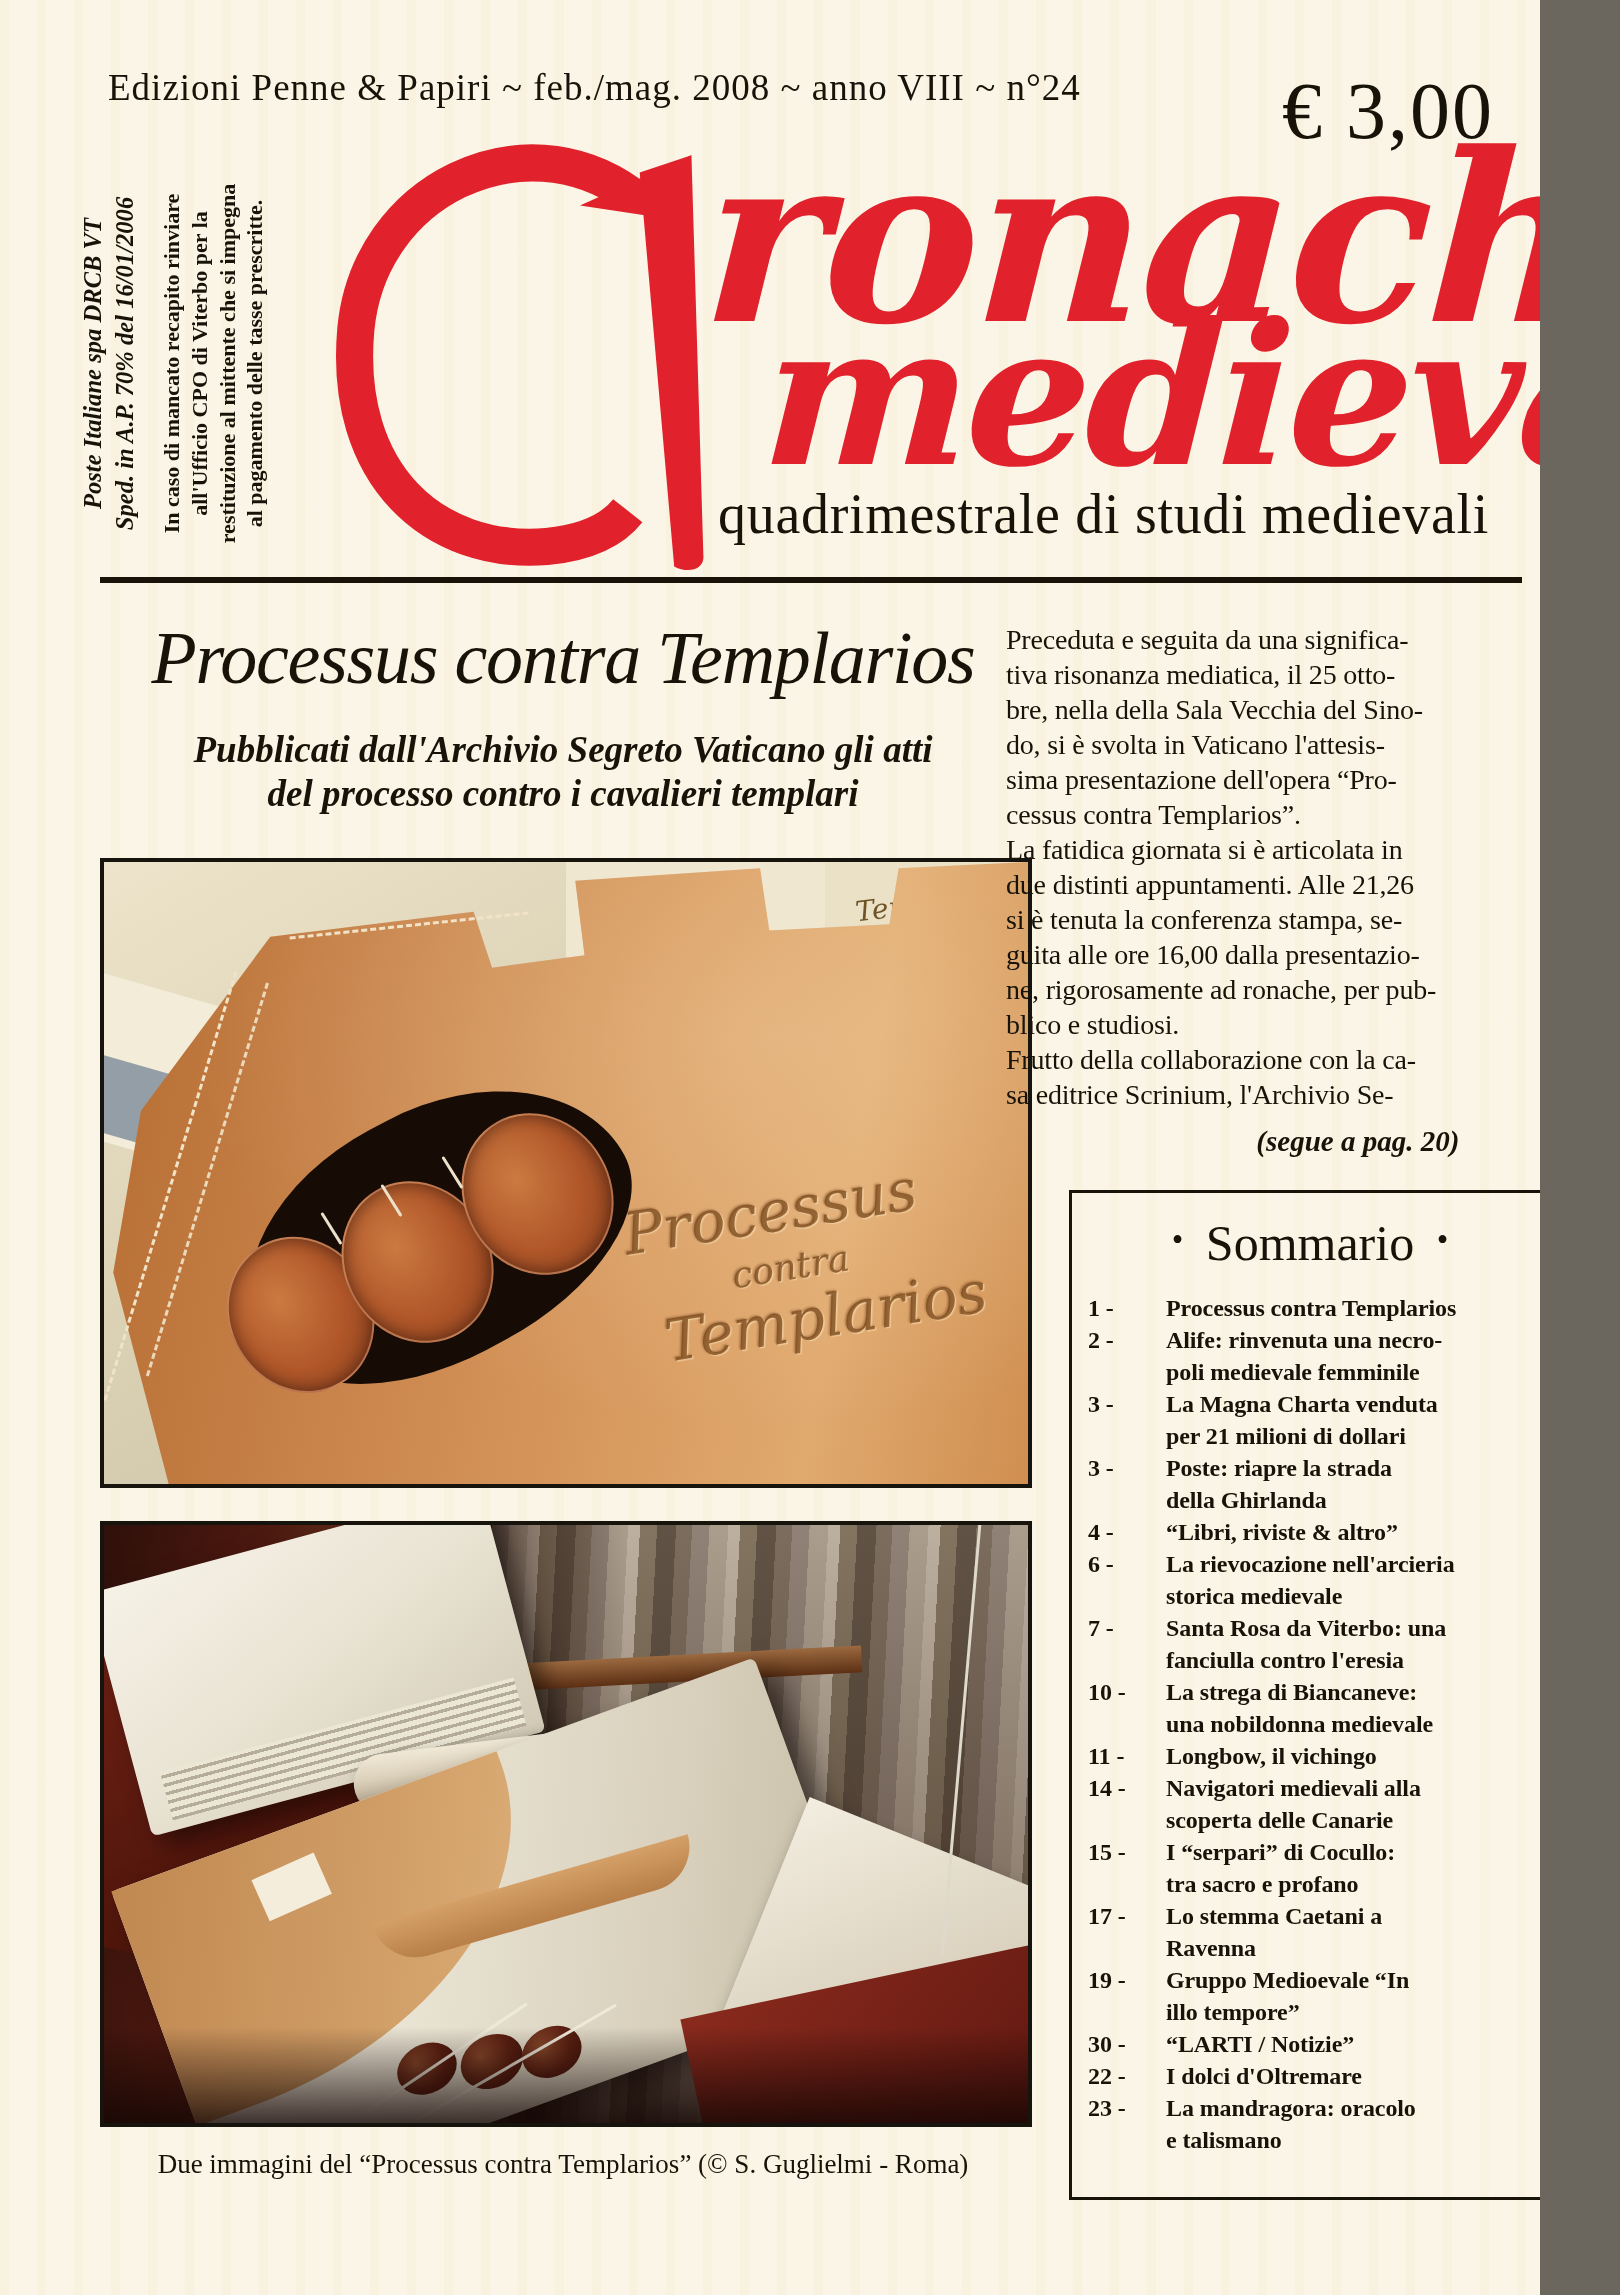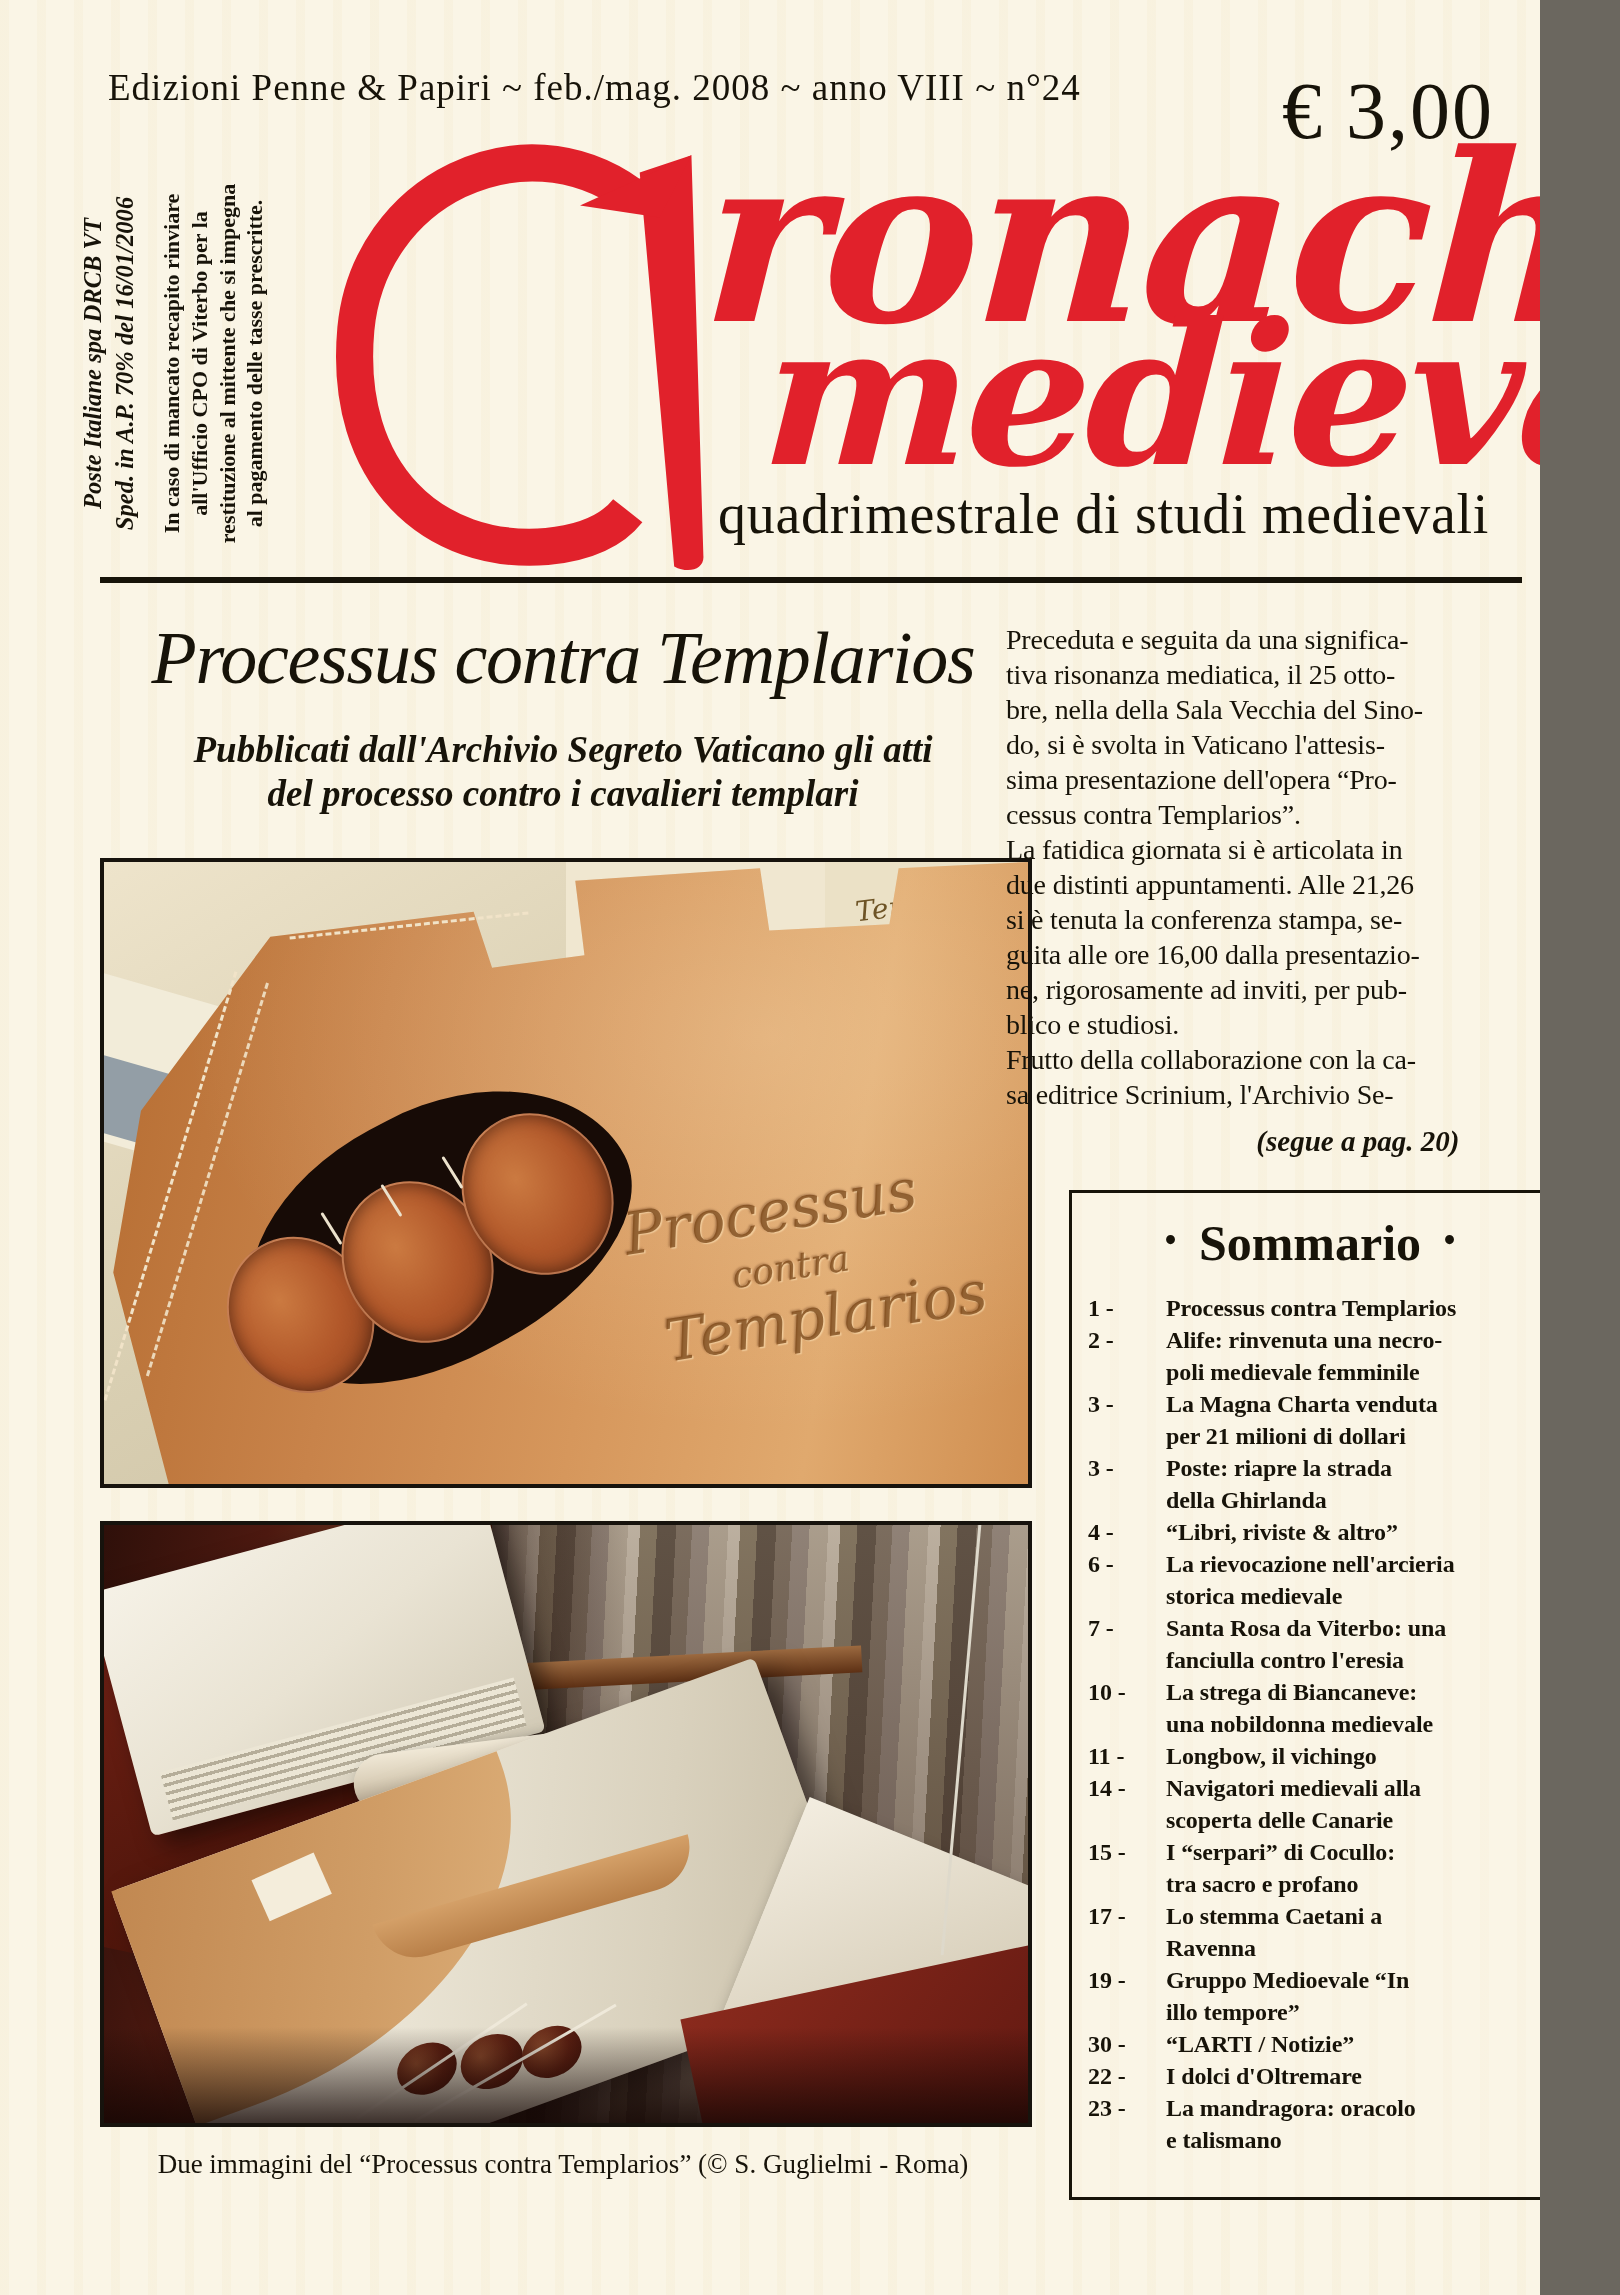--- a/index.html
+++ b/index.html
@@ -31,21 +31,21 @@
   .photo{position:absolute;left:100px;width:924px;border:4px solid #17130d;overflow:hidden;background:#c8834a;}
   .photo1{top:858px;height:622px;}
   .photo2{top:1521px;height:598px;background:#2f100a;}
   .caption{position:absolute;left:100px;top:2149px;width:926px;text-align:center;font-size:27px;}
   
   .body-col{position:absolute;left:1006px;top:622px;width:456px;}
   .body-line{font-size:28px;line-height:35px;letter-spacing:-0.2px;white-space:nowrap;}
   .segue{margin-top:13px;text-align:right;font-weight:bold;font-style:italic;font-size:29px;padding-right:2.7px;}
   .sommario{position:absolute;left:1069px;top:1190px;width:444px;height:987px;
         border:3.3px solid #171309;padding:17.3px 13.3px 0 16px;box-sizing:content-box;background:rgba(250,245,230,.4);}
-  .som-head{ text-align:center;font-weight:bold;font-size:50px;margin-top:4px;}
+  .som-head{ text-align:center;font-weight:normal;font-size:50px;margin-top:4px;}
   .som-bullet{font-size:33px;vertical-align:9.3px;padding:0 22.6px;}
   .som-list{list-style:none;margin:20px 0 0 0;padding:0;}
   .som-item{display:grid;grid-template-columns:78px 1fr;font-weight:bold;font-size:24px;line-height:32px;letter-spacing:-0.1px;}
   .som-num{white-space:nowrap;}
   .som-title{white-space:pre-line;}
   
   .abs{position:absolute;}
   .p1-bg{inset:0;background:linear-gradient(150deg,#eee4cb 0%,#d9cfb2 45%,#c6bb9e 100%);}
   .p1-sheet{left:-4%;top:24%;width:34%;height:26%;transform:rotate(16deg);background:#f2ecd9;}
   .p1-band{left:-6%;top:36%;width:34%;height:12%;transform:rotate(16deg);background:#939ea6;}
@@ -208,21 +208,21 @@
     <div class="body-line">Preceduta e seguita da una significa-</div>
         <div class="body-line">tiva risonanza mediatica, il 25 otto-</div>
         <div class="body-line">bre, nella della Sala Vecchia del Sino-</div>
         <div class="body-line">do, si è svolta in Vaticano l'attesis-</div>
         <div class="body-line">sima presentazione dell'opera “Pro-</div>
         <div class="body-line">cessus contra Templarios”.</div>
         <div class="body-line">La fatidica giornata si è articolata in</div>
         <div class="body-line">due distinti appuntamenti. Alle 21,26</div>
         <div class="body-line">si è tenuta la conferenza stampa, se-</div>
         <div class="body-line">guita alle ore 16,00 dalla presentazio-</div>
-        <div class="body-line">ne, rigorosamente ad inviti, per pub-</div>
+        <div class="body-line">ne, rigorosamente ad ronache, per pub-</div>
         <div class="body-line">blico e studiosi.</div>
         <div class="body-line">Frutto della collaborazione con la ca-</div>
         <div class="body-line">sa editrice Scrinium, l'Archivio Se-</div>
       </div>
     <div class="segue">(segue a pag. 20)</div>
   </div>
 
   <div class="sommario">
     <div class="som-head">
       <span class="som-bullet">•</span><span>Sommario</span><span class="som-bullet">•</span>

